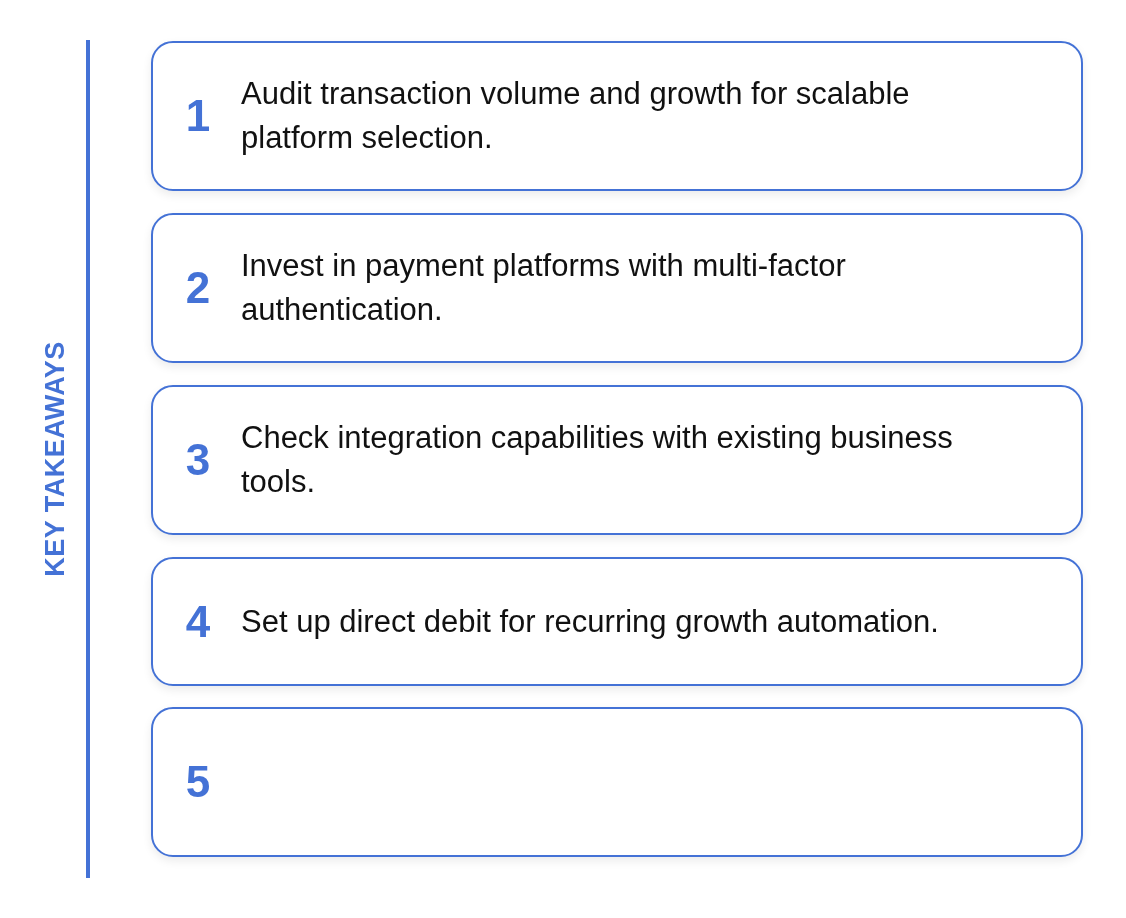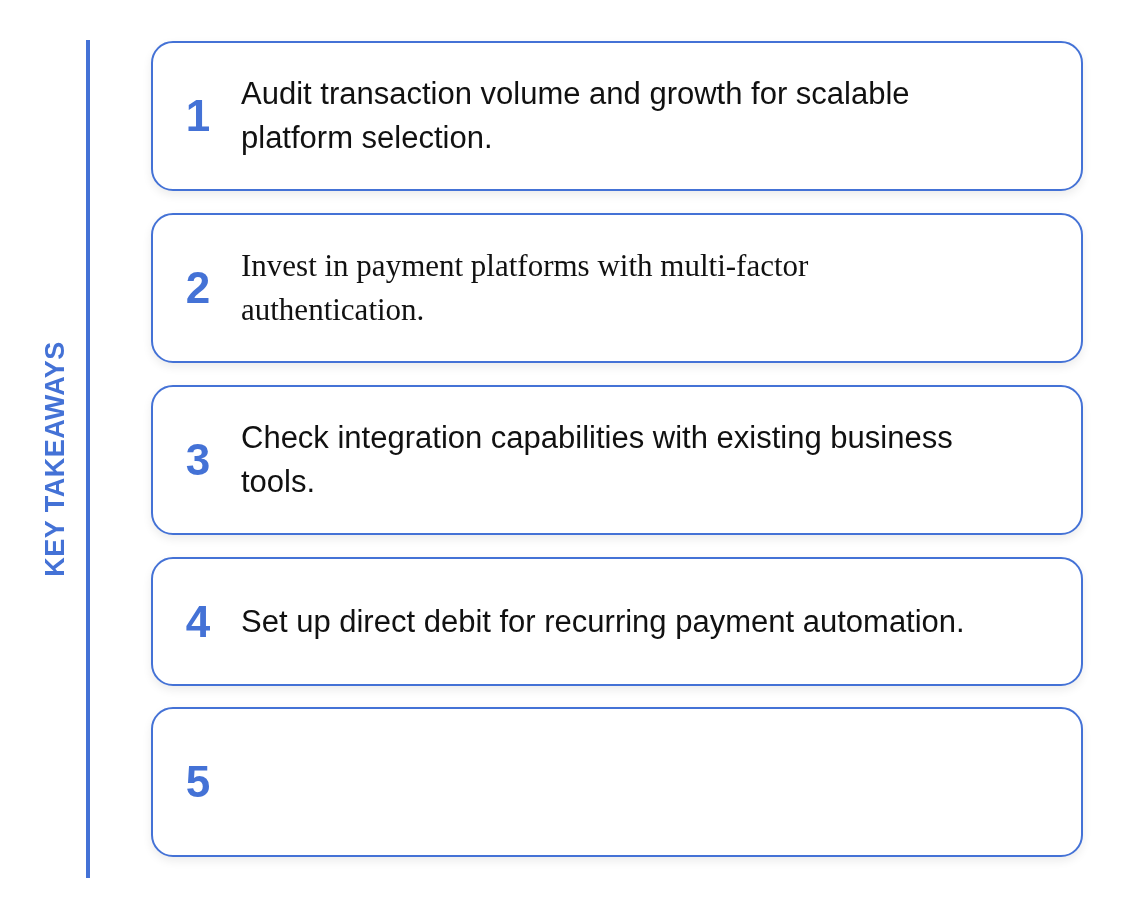--- a/index.html
+++ b/index.html
@@ -21,28 +21,28 @@
 <div class="vline"></div>
 <div class="side-title">KEY TAKEAWAYS</div>
 
 <div class="card" style="top:41px;height:150px;">
   <div class="num">1</div>
   <div class="txt" style="right:100px;">Audit transaction volume and growth for scalable platform selection.</div>
 </div>
 
 <div class="card" style="top:213px;height:150px;">
   <div class="num">2</div>
-  <div class="txt" style="right:140px;font-family:Liberation Serif, serif;">Invest in payment platforms with multi-factor authentication.</div>
+  <div class="txt" style="right:140px;">Invest in payment platforms with multi-factor authentication.</div>
 </div>
 
 <div class="card" style="top:385px;height:150px;">
   <div class="num">3</div>
   <div class="txt" style="right:72px;">Check integration capabilities with existing business tools.</div>
 </div>
 
 <div class="card" style="top:557px;height:129px;">
   <div class="num">4</div>
-  <div class="txt" style="right:10px;white-space:nowrap;">Set up direct debit for recurring payment automation.</div>
+  <div class="txt" style="right:10px;white-space:nowrap;">Set up direct debit for recurring growth automation.</div>
 </div>
 
 <div class="card" style="top:707px;height:150px;">
   <div class="num">5</div>
 </div>
 
 </body></html>

